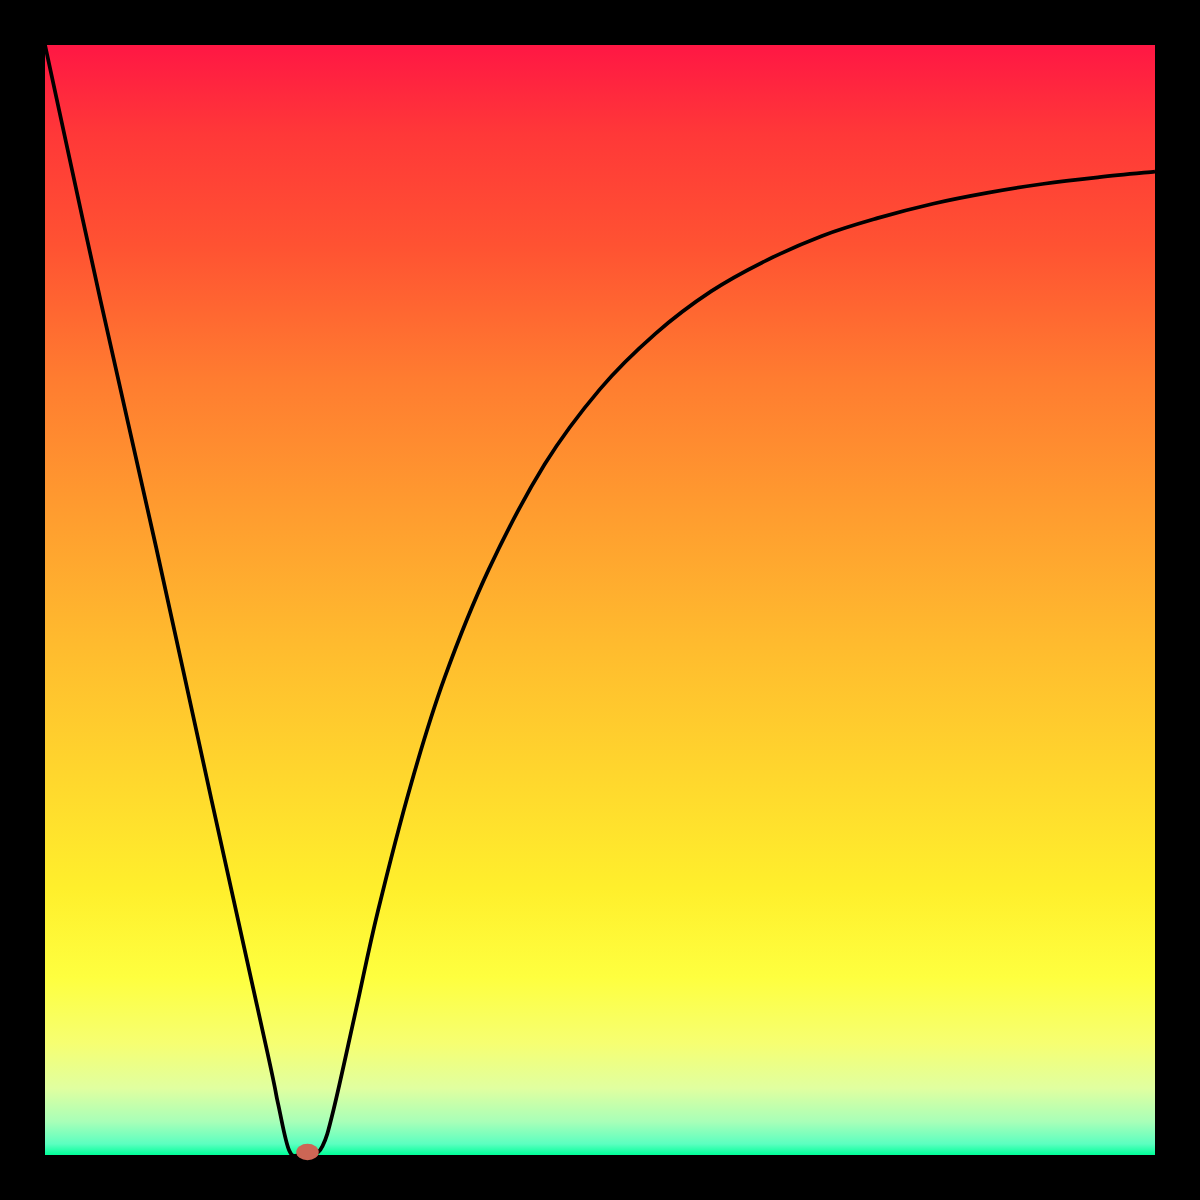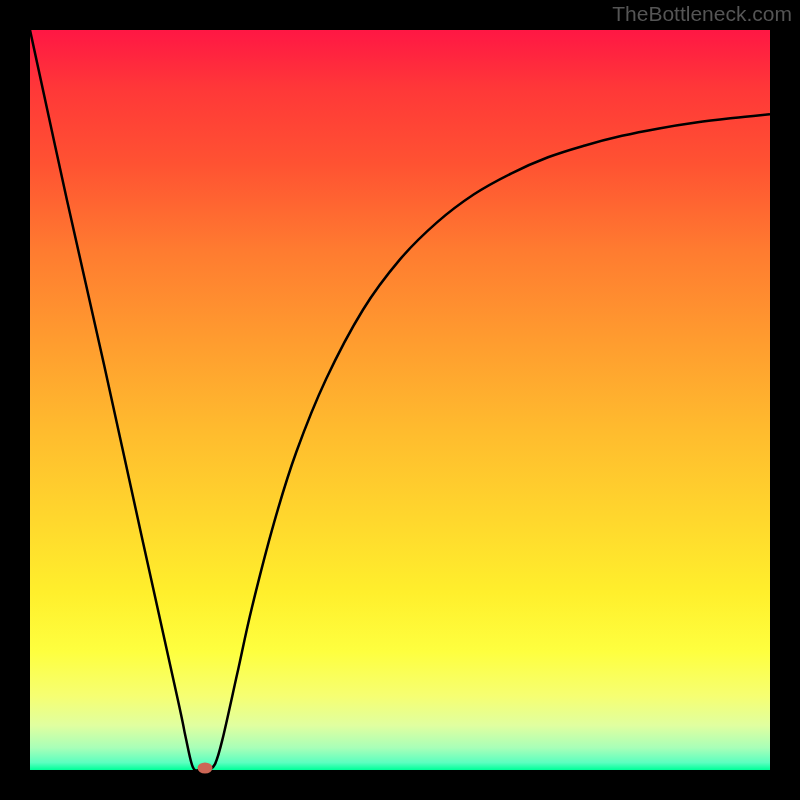--- a/index.html
+++ b/index.html
@@ -69,20 +69,19 @@
     .curve {
       fill: none;
       stroke: #000;
       stroke-width: 2.5;
     }
   </style>
 </head>
 <body>
 
 <div class="outer-frame">
-  <div class="watermark">TheBottleneck.com</div>
   <div class="plot-area">
     <svg class="chart-svg" viewBox="0 0 740 740" preserveAspectRatio="none">
       <path class="curve" id="curve-path" d="M 0 0 C 6.66 30.635999999999985 23.68 109.99359999999993 37 170.19999999999993 C 50.32 230.40639999999993 60.68 274.5400000000001 74 334.4800000000001 C 87.32 394.4200000000001 97.68 442.7272 111 503.2 C 124.32 563.6727999999999 140.008 633.9432 148 670.44 C 155.992 706.9368000000001 152.736 693.9720000000001 155.4 705.96 C 158.06400000000002 717.948 160.136 730.9128 162.8 737.04 C 165.46400000000003 743.1672 167.53600000000003 739.4672 170.20000000000002 740 C 172.864 740.5328 174.936 741.0656 177.6 740 C 180.26399999999998 738.9344 182.33599999999998 739.5412 185 734.08 C 187.66400000000002 728.6188000000001 188.404 725.9104 192.4 709.66 C 196.39600000000002 693.4096 201.872 667.6428 207.20000000000002 643.8 C 212.52800000000002 619.9572 215.34 604.5060000000001 222 577.2 C 228.66 549.894 236.20800000000003 520.072 244.20000000000002 492.1 C 252.192 464.12800000000004 257.07599999999996 447.5076 266.4 421.8 C 275.724 396.0924 284.012 374.85439999999994 296 349.28 C 307.988 323.7056 319.68 301.2984 333 279.72 C 346.32 258.14160000000004 356.68 245.11760000000004 370 229.40000000000003 C 383.32 213.68240000000003 393.68000000000006 204.1216 407.00000000000006 192.39999999999998 C 420.32000000000005 180.67839999999995 430.68 173.07119999999995 444 164.27999999999997 C 457.32 155.4888 467.68 150.22000000000003 481 143.56000000000006 C 494.32 136.9000000000001 504.68 132.3416000000001 518 127.28000000000009 C 531.32 122.21840000000006 541.68 119.30279999999995 555 115.43999999999994 C 568.32 111.57719999999993 578.68 108.88360000000004 592 105.82000000000005 C 605.32 102.75640000000006 615.68 100.81759999999997 629 98.41999999999996 C 642.32 96.02239999999995 652.68 94.36479999999999 666 92.5 C 679.32 90.63520000000001 689.68 89.52520000000004 703 88.06000000000006 C 716.32 86.59480000000008 733.34 85.02600000000011 740 84.36000000000013"></path>
     </svg>
     <div class="marker" id="marker-dot" style="left: 174.64px; top: 737.78px;"></div>
   </div>
 </div>
 
 </body></html>

